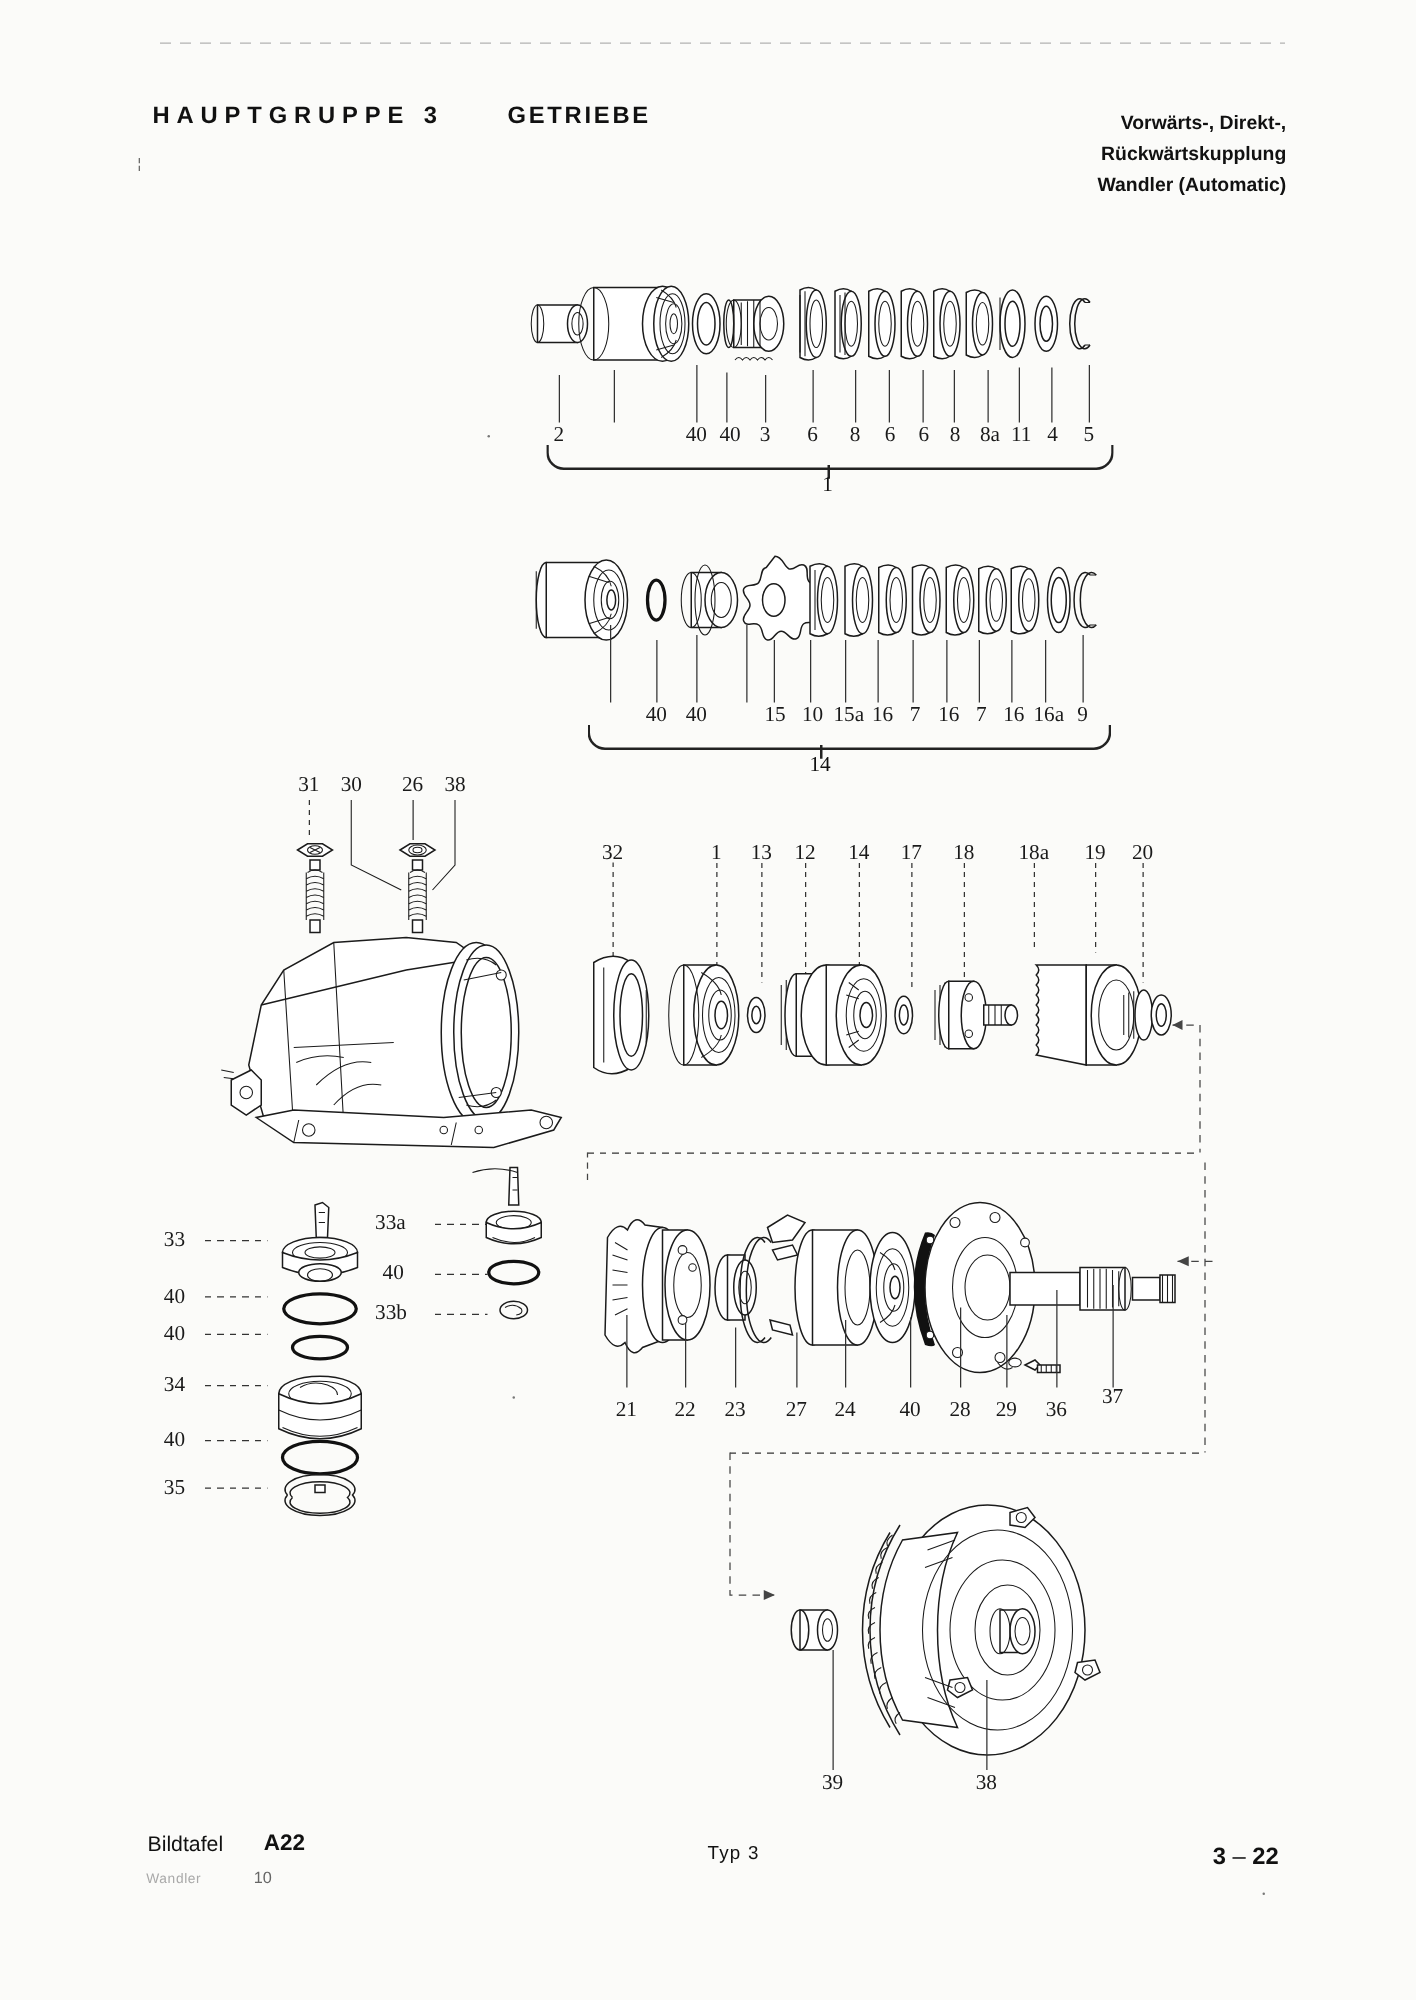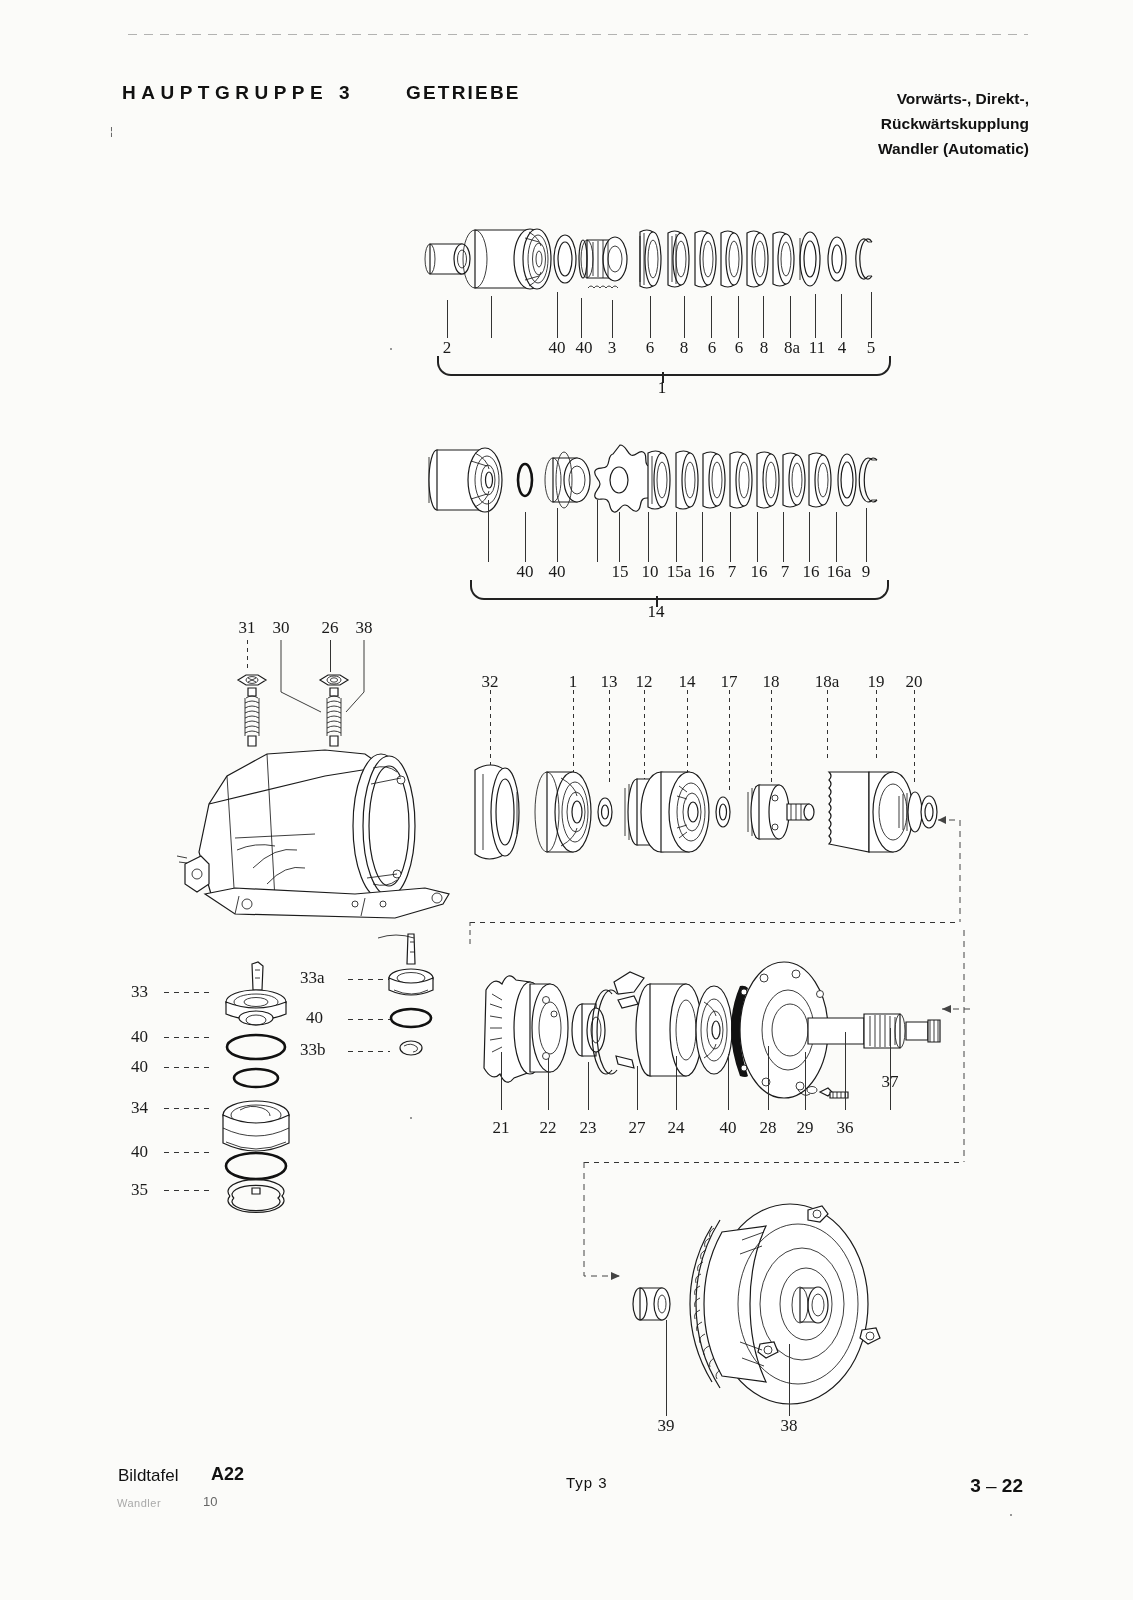--- a/index.html
+++ b/index.html
@@ -639,21 +639,21 @@
 
   <div class="num" style="left:501px;top:1118px;">21</div>
   <div class="num" style="left:548px;top:1118px;">22</div>
   <div class="num" style="left:588px;top:1118px;">23</div>
   <div class="num" style="left:637px;top:1118px;">27</div>
   <div class="num" style="left:676px;top:1118px;">24</div>
   <div class="num" style="left:728px;top:1118px;">40</div>
   <div class="num" style="left:768px;top:1118px;">28</div>
   <div class="num" style="left:805px;top:1118px;">29</div>
   <div class="num" style="left:845px;top:1118px;">36</div>
-  <div class="num" style="left:890px;top:1072px;">37</div>
+  <div class="num" style="left:890px;top:1107px;">37</div>
 
   <div class="art" style="left:930px;top:995px;">
     <svg width="50" height="30">
       <path fill="none" stroke="#444" stroke-width="1" stroke-dasharray="6 5" d="M40,14 L12,14"></path>
       <path fill="#444" d="M12,14 l9,-4 l0,8 z"></path>
     </svg>
   </div>
   <div class="art" style="left:958px;top:930px;">
     <svg width="14" height="240">
       <path fill="none" stroke="#444" stroke-width="1" stroke-dasharray="6 5" d="M6,0 L6,232"></path>

